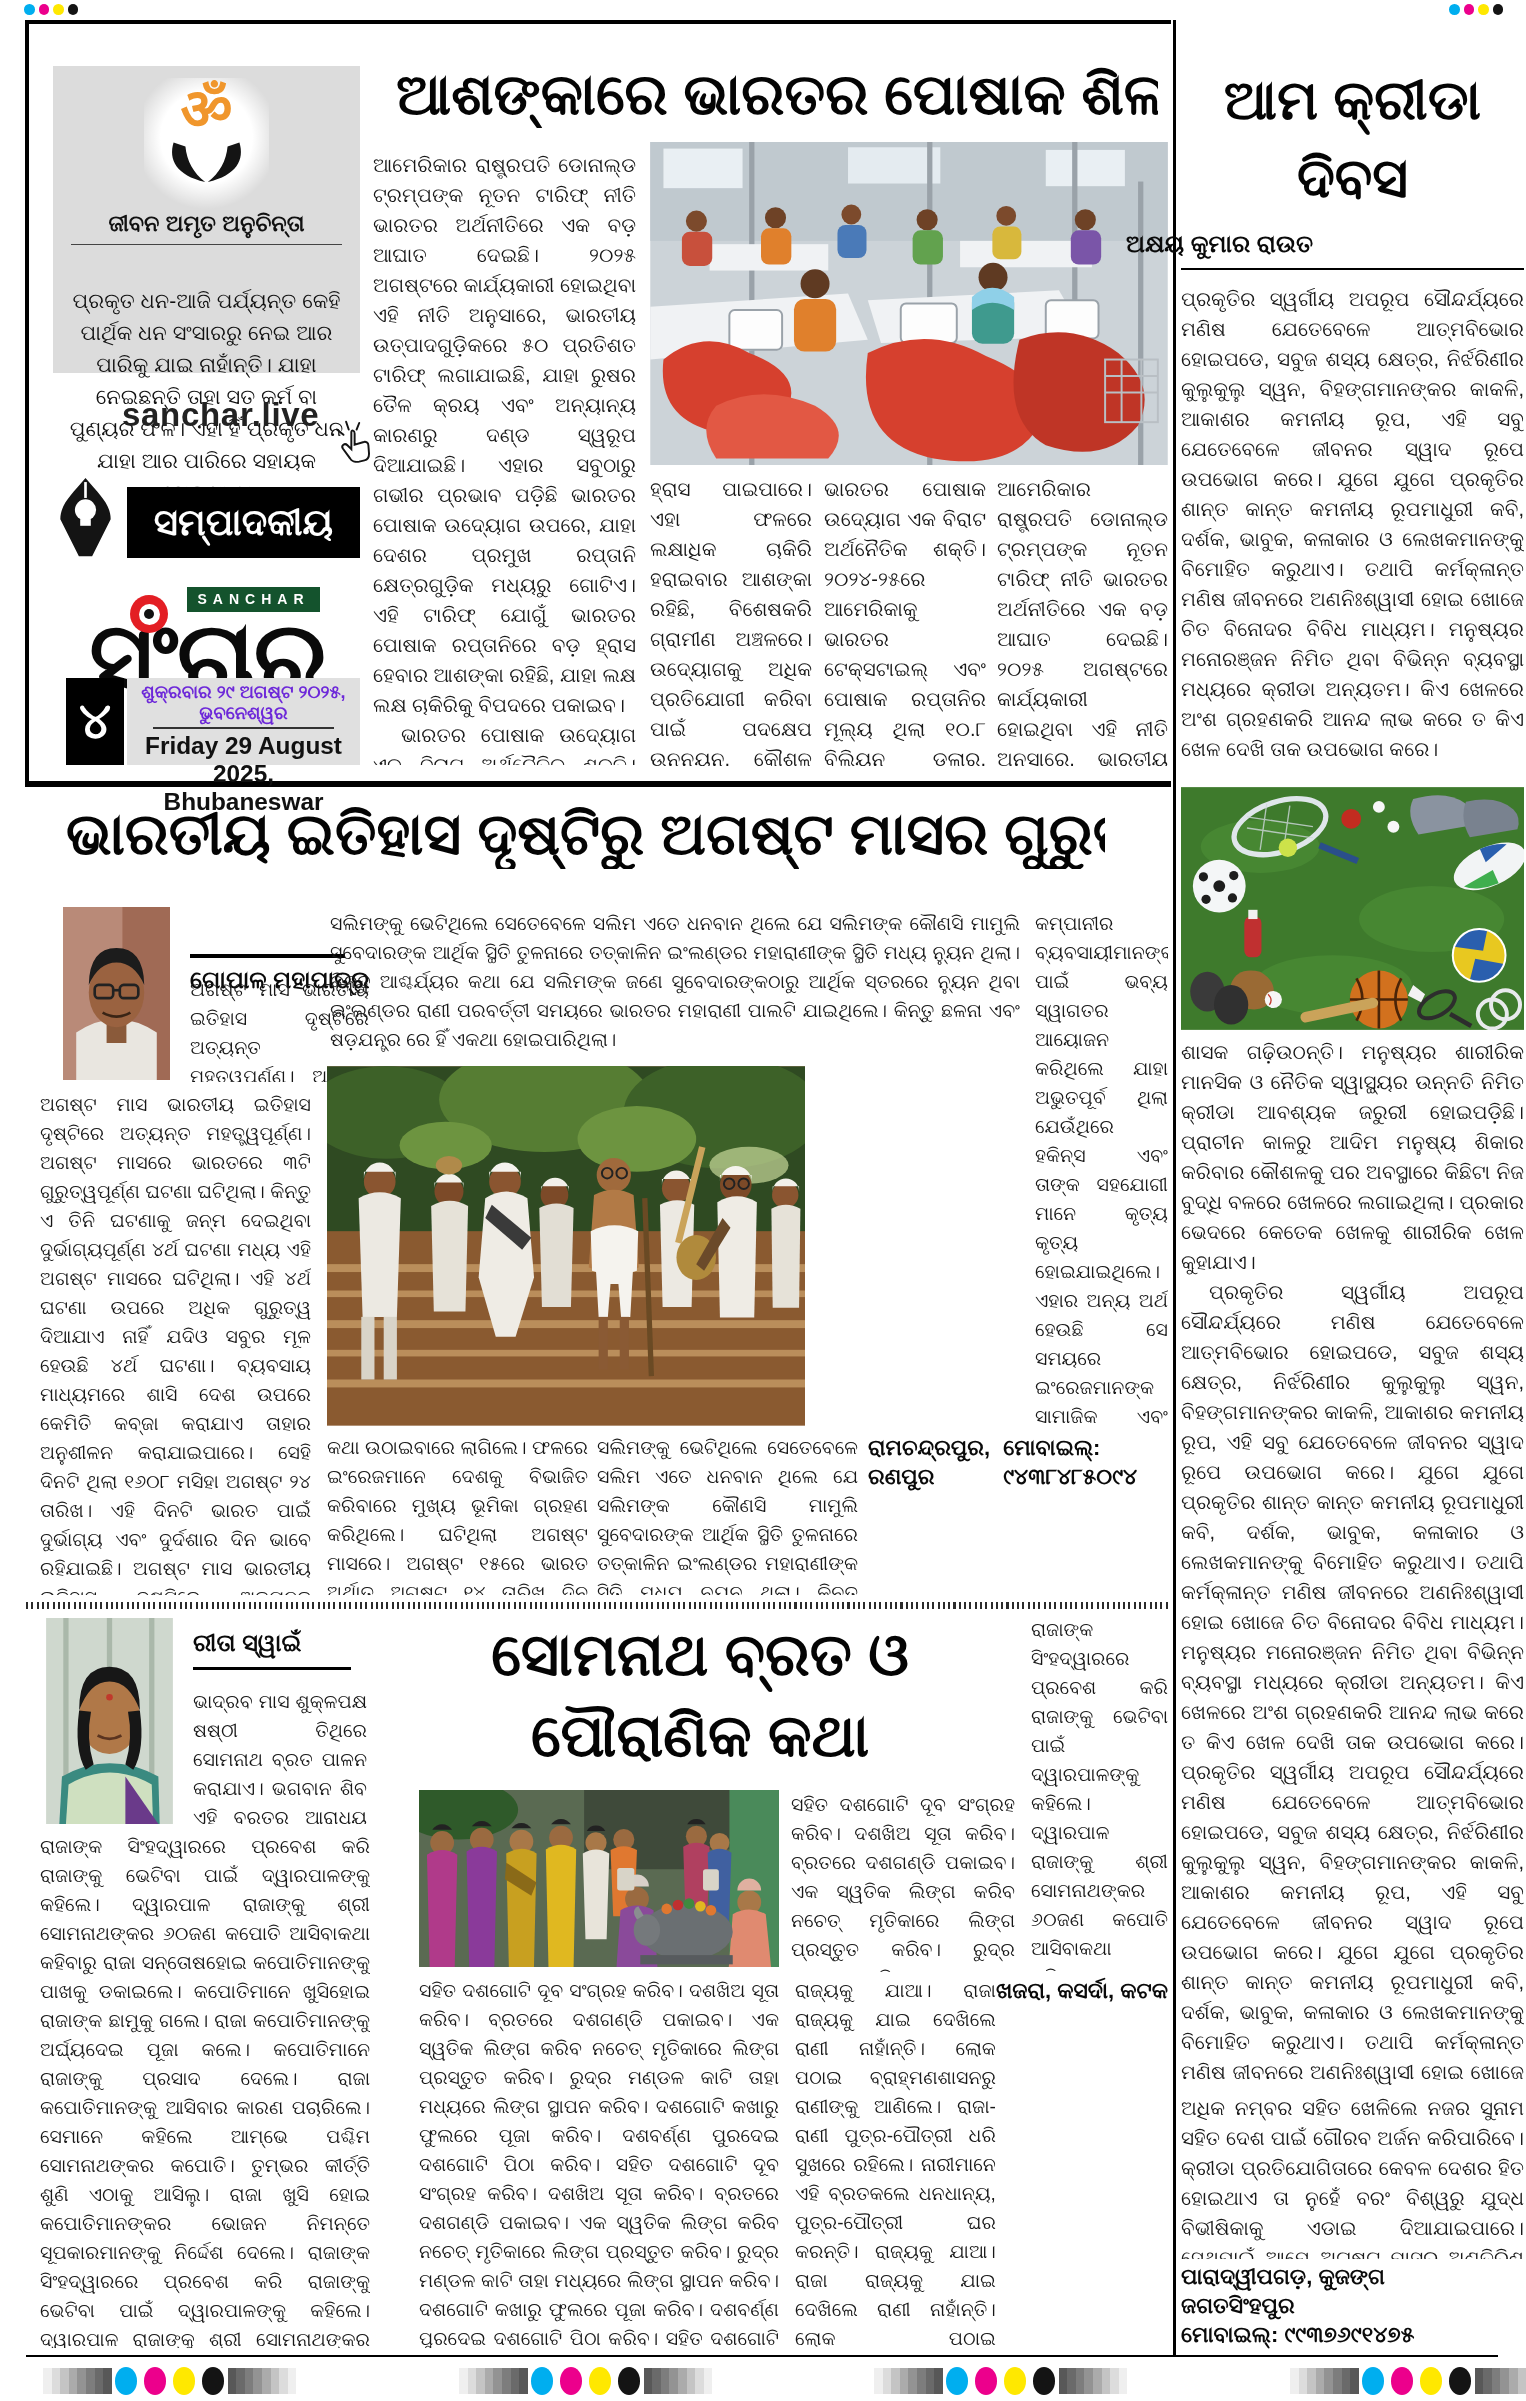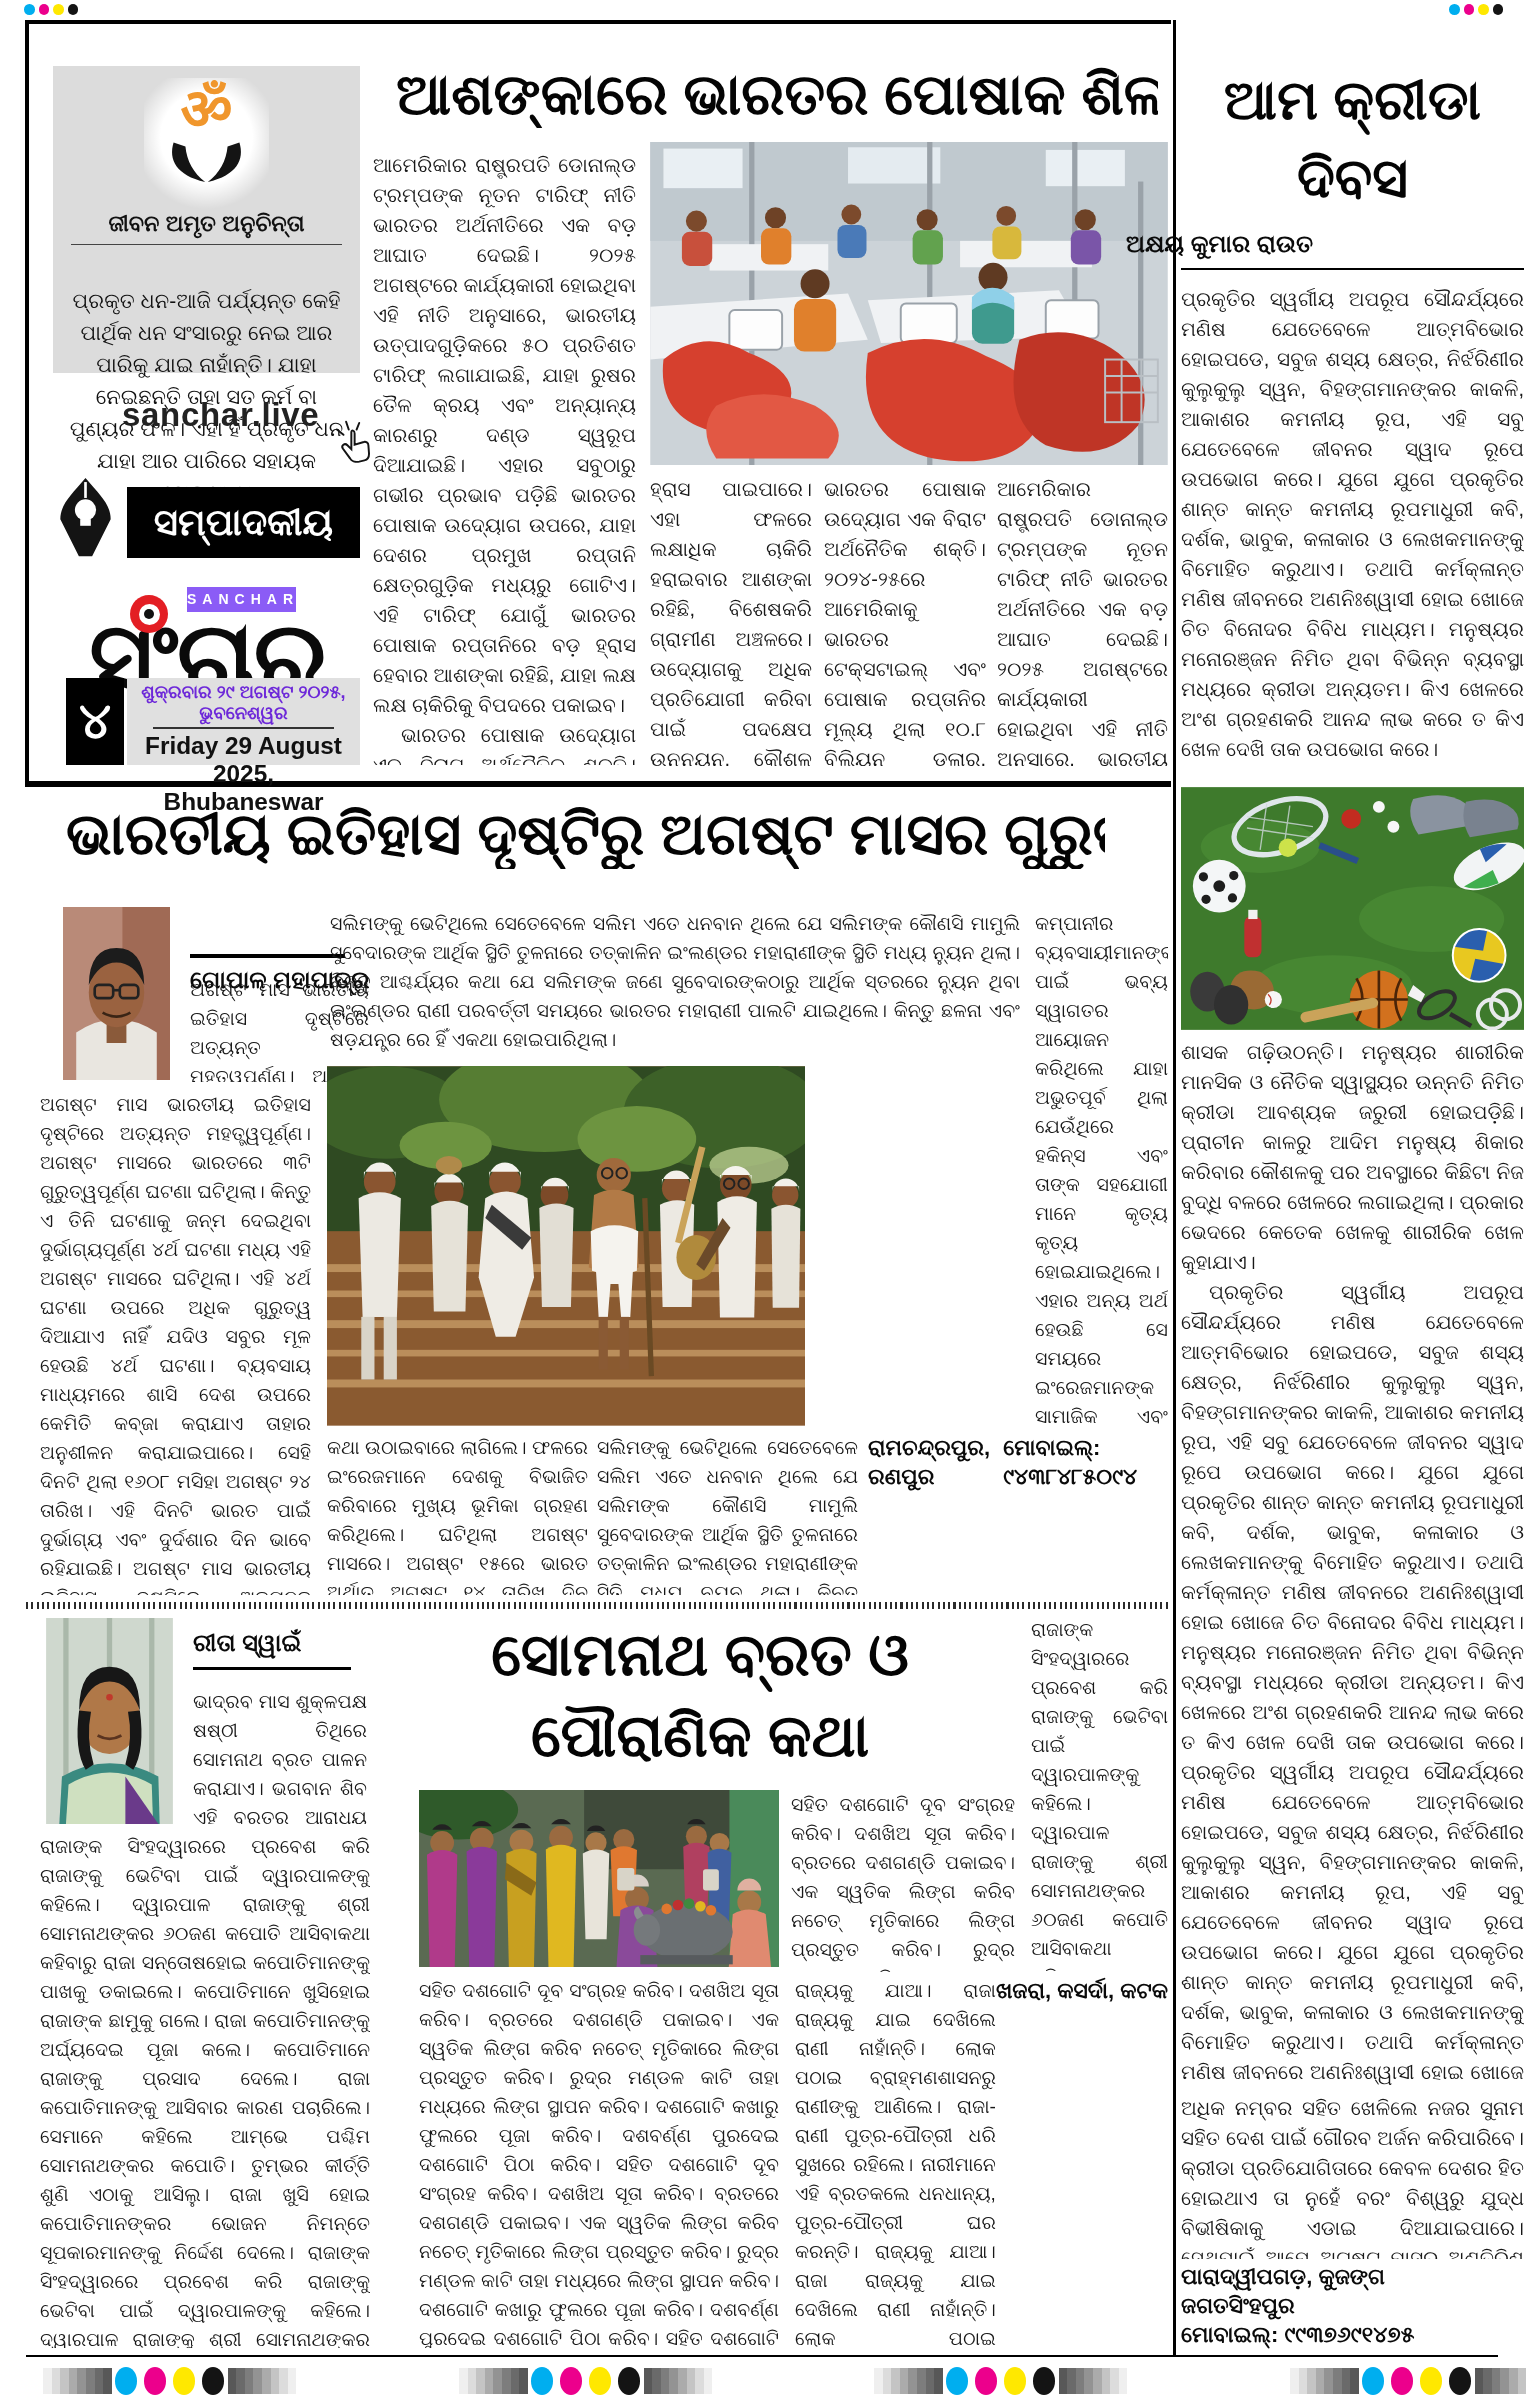--- a/index.html
+++ b/index.html
@@ -21,21 +21,21 @@
   .om-char{font-size:57px;line-height:63px;color:#f0962c;font-weight:700;}
   .qb-title{font-size:22.4px;font-weight:700;color:#111;margin-top:1.3px;}
   .qb-rule{width:88%;height:1.3px;background:#444;margin:6.6px auto 8px;}
   .qb-quote{font-size:21px;line-height:32px;color:#111;padding:0 9.2px;margin-top:40px;}
   .website-row{left:122px;top:396px;width:251px;height:53px;}
   .website-label{font-size:33px;font-weight:800;color:#222;letter-spacing:0.7px;}
   .nib-wrap{left:59px;top:478px;width:53px;height:81px;}
   .editorial-badge{left:127px;top:487px;width:233px;height:71px;background:#000;color:#fff;
     font-size:37px;font-weight:800;text-align:center;line-height:71px;}
   .brand-block{left:56px;top:583px;width:304px;height:139px;}
-  .sanchar-bar{position:absolute;left:131px;top:4px;width:109px;height:25px;background:#8b5cf6;color:#fff;
+  .sanchar-bar{position:absolute;left:131px;top:4px;width:133px;height:25px;background:#14532d;color:#fff;
     font-size:14px;font-weight:700;letter-spacing:6px;text-align:center;line-height:25px;}
   .brand-odia{position:absolute;left:0;top:14.5px;width:304px;text-align:center;font-size:98px;line-height:119px;
     font-weight:800;color:#0a0a0a;letter-spacing:-1.3px;}
   .red-dot{position:absolute;left:74px;top:12px;width:38px;height:38px;border-radius:50%;background:#e31e24;
     display:flex;align-items:center;justify-content:center;}
   .red-dot .white-ring{width:21px;height:21px;border-radius:50%;background:#fff;
     display:flex;align-items:center;justify-content:center;}
   .red-dot .black-core{width:10px;height:10px;border-radius:50%;background:#111;}
   .page-num-box{left:66px;top:678px;width:58px;height:87px;background:#000;color:#fff;
     font-size:50px;font-weight:700;text-align:center;line-height:87px;}

